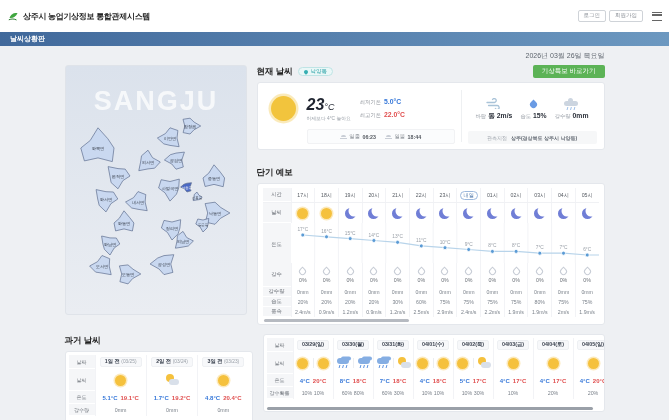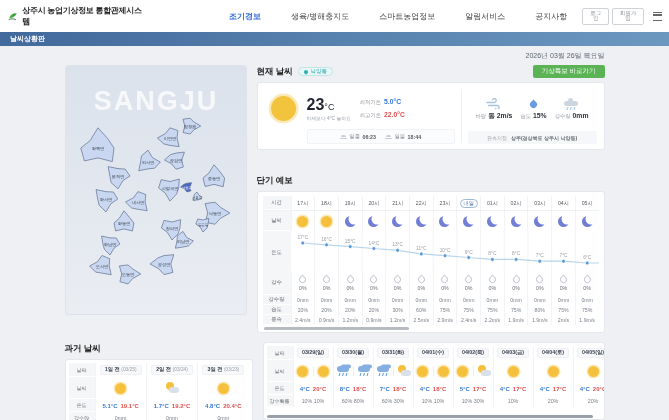--- a/index.html
+++ b/index.html
@@ -30,21 +30,21 @@
   .sec-title{font-size:8.5px;font-weight:bold;color:#222;}
   .loc-badge{margin-left:5px;display:flex;align-items:center;gap:2.5px;font-size:5.5px;color:#2da3a8;background:#eaf7f7;border:1px solid #bfe4e5;border-radius:7px;padding:1px 5px;line-height:1;cursor:pointer;}
   .pin{width:4px;height:4px;background:#35aeb2;border-radius:50% 50% 50% 0;transform:rotate(-45deg);}
   .btn-alert{margin-left:auto;background:#5cb356;color:#fff;font-size:6.5px;border:none;border-radius:2px;padding:3.5px 9px;line-height:1;cursor:pointer;}
   
   .card{background:#fff;border:1px solid #e4e7ec;border-radius:3px;box-sizing:border-box;}
   .current-card{height:68px;display:flex;padding:5px 7px;gap:6px;}
   .cw-left{width:190px;display:flex;flex-direction:column;flex:none;}
   .cw-main{flex:1;display:flex;align-items:center;}
   .sun-big{width:25px;height:25px;border-radius:50%;background:#f2c43d;box-shadow:0 0 0 2.5px rgba(242,196,61,.35);margin:0 11px 0 6px;flex:none;}
-  .cw-temp{font-size:16px;font-weight:bold;color:#1f2430;line-height:1;}
+  .cw-temp{font-size:16px;font-weight:bold;color:#1f2430;line-height:1;font-style:italic;}
   .cw-temp .deg{font-size:9px;font-weight:normal;}
   .cw-compare{font-size:4.8px;color:#9aa0a8;margin-top:2px;white-space:nowrap;}
   .cw-hl{margin-left:9px;font-size:5.3px;color:#8b9097;line-height:1.9;white-space:nowrap;}
   .cw-hl b{font-size:6.8px;margin-left:3px;}
   .v-low{color:#3577d9;} .v-high{color:#e04e4e;}
   .cw-sun-strip{height:13px;margin-left:42px;background:#fbfcfd;border:1px solid #f1f2f4;border-radius:2px;display:flex;align-items:center;justify-content:center;gap:9px;font-size:5.3px;color:#8b9097;}
   .strip-item{display:flex;align-items:center;gap:2.5px;}
   .strip-item b{color:#555a61;}
   .rise-ic{width:7px;height:4px;position:relative;}
   .rise-ic::before{content:"";position:absolute;left:1px;top:0;width:5px;height:2.6px;background:#c9ced6;border-radius:5px 5px 0 0;}
@@ -66,21 +66,21 @@
   .raincloud .crc-drops{position:absolute;left:3px;top:8.5px;width:1.3px;height:2.6px;background:#9fc0e8;box-shadow:3.5px 0 #9fc0e8,7px 0 #9fc0e8;transform:skewX(-16deg);}
   
   .wx{position:relative;width:14px;height:14px;display:inline-block;flex:none;}
   .wx[data-icon="sun"]::before{content:"";position:absolute;inset:1.5px;background:#f5c13d;border-radius:50%;box-shadow:0 0 0 1.5px rgba(245,193,61,.35);}
   .wx[data-icon="moon"]::before{content:"";position:absolute;inset:1.5px;border-radius:50%;box-shadow:inset 3.5px -2.5px 0 0 #707ed6;}
   .wx[data-icon="partly"]::before{content:"";position:absolute;left:1px;top:1px;width:8px;height:8px;background:#f5c13d;border-radius:50%;}
   .wx[data-icon="partly"]::after{content:"";position:absolute;right:0;bottom:2.5px;width:10px;height:5.5px;background:#d9e0ea;border-radius:4px;}
   .wx[data-icon="rain"]::before{content:"";position:absolute;left:1px;top:2px;width:12px;height:5.5px;background:#85aee3;border-radius:4px;box-shadow:3px -2.5px 0 -1px #85aee3;}
   .wx[data-icon="rain"]::after{content:"";position:absolute;left:3.5px;top:9px;width:1.3px;height:3px;background:#5f94e0;box-shadow:3.5px 0 #5f94e0,7px 0 #5f94e0;transform:skewX(-16deg);}
   
-  .sec-head2{margin-top:24px;}
+  .sec-head2{margin-top:16px;}
   .short-card{flex:1;position:relative;padding:4px 5px 7px;display:flex;flex-direction:column;}
   .st-row{display:grid;grid-template-columns:28px repeat(13,1fr);align-items:stretch;}
   .st-label{background:#f5f6f8;font-size:5.3px;color:#6b7077;display:flex;align-items:center;justify-content:center;border-bottom:1px solid #fff;}
   .st-cell{display:flex;flex-direction:column;align-items:center;justify-content:center;border-left:1px solid #f2f3f6;font-size:5.3px;color:#6b7077;gap:2px;}
   .row-time{height:14px;border-bottom:1px solid #f0f1f4;}
   .row-time .st-cell{font-size:5.2px;color:#555a61;}
   .row-time span[data-badge="true"]{border:1px solid #9cb8dc;border-radius:6px;padding:0 3px;color:#597fae;}
   .row-weather{height:20px;}
   .row-temp{height:40px;}
   .chart-zone{grid-column:2/-1;position:relative;}
@@ -114,32 +114,20 @@
 <body>
 
 <div class="app-header">
   <div class="logo">
     <svg width="12" height="12" viewBox="0 0 12 12">
       <path d="M2.5 8 C4 3.5, 8 2.5, 10.5 3.2 C9 6.5, 6 8.5, 2.5 8 Z" fill="#3fa63f"></path>
       <path d="M1.8 9.8 C4.5 8.6, 7.5 8.8, 9.5 10" stroke="#2e7d32" stroke-width="1" fill="none"></path>
     </svg>
     <span class="logo-title">상주시 농업기상정보 통합관제시스템</span>
   </div>
-  <div class="main-nav">
-
-      <span class="nav-item" data-active="true">조기경보</span>
-
-      <span class="nav-item">생육/병해충지도</span>
-
-      <span class="nav-item">스마트농업정보</span>
-
-      <span class="nav-item">알림서비스</span>
-
-      <span class="nav-item">공지사항</span>
-    </div>
   <div class="auth">
     <button class="btn-auth">로그인</button>
     <button class="btn-auth">회원가입</button>
     <span class="burger"></span>
   </div>
 </div>
 
 <div class="subheader">
   <span>날씨상황판</span>
 </div>

